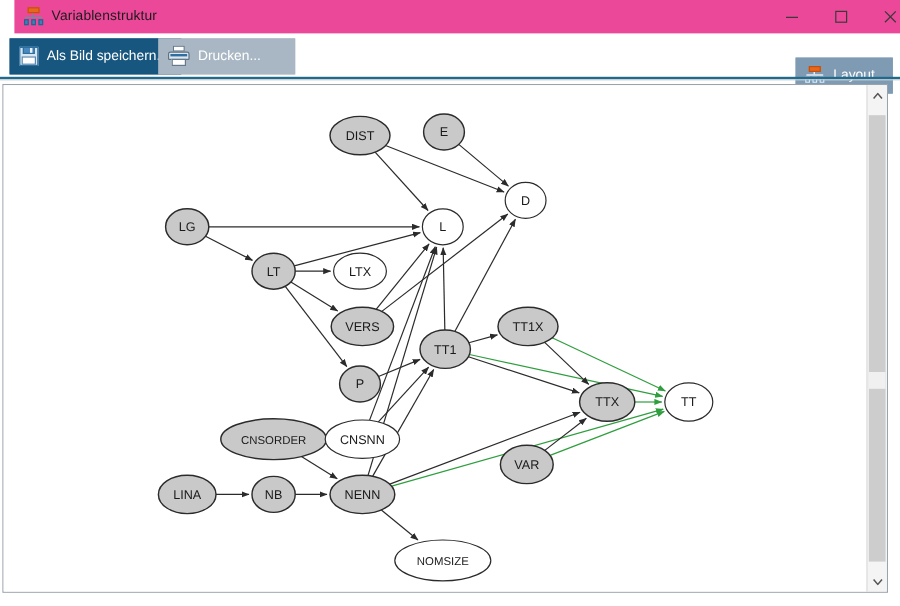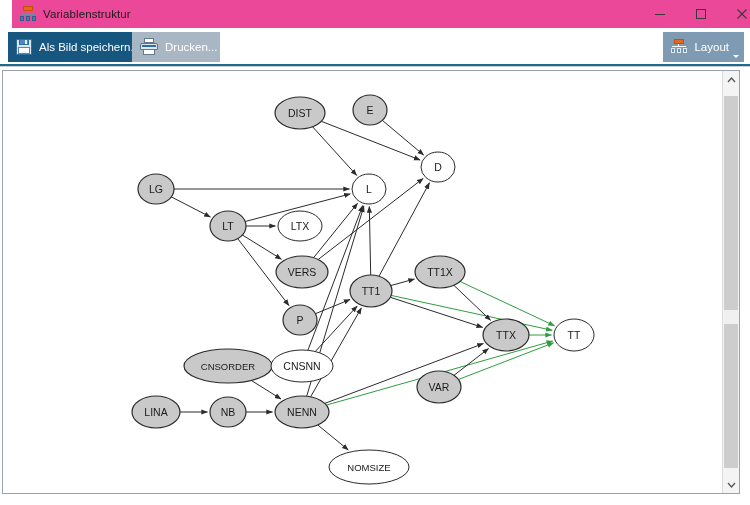--- a/index.html
+++ b/index.html
@@ -58,28 +58,29 @@
     display:flex;align-items:center;
     box-sizing:border-box;
     font-size:11.5px;
   }
   .tb-save{
     left:8px;padding:0 10px 0 6px;
     background:#17567f;color:#ffffff;
     border:1px solid #17567f;
   }
   .tb-print{
-    left:132px;padding:0 2px 0 6px;
+    left:132px;padding:0 28px 0 6px;
     background:#a9b7c4;color:#ffffff;
     border:1px solid #a9b7c4;
   }
   .tb-layout{
     right:6px;padding:0 14px 0 6px;
     background:#7f9bb3;color:#ffffff;
     border:1px solid #7f9bb3;
+    margin-top:16px;
   }
   .tb-btn .lbl{margin-left:6px;white-space:nowrap;}
 
   
   .ico-save{width:18px;height:18px;position:relative;flex:0 0 auto;}
   .ico-save .body{
     position:absolute;left:1px;top:1px;width:16px;height:16px;
     background:#d8e6f2;border:1px solid #2f6fa0;box-sizing:border-box;
   }
   .ico-save .shutter{

